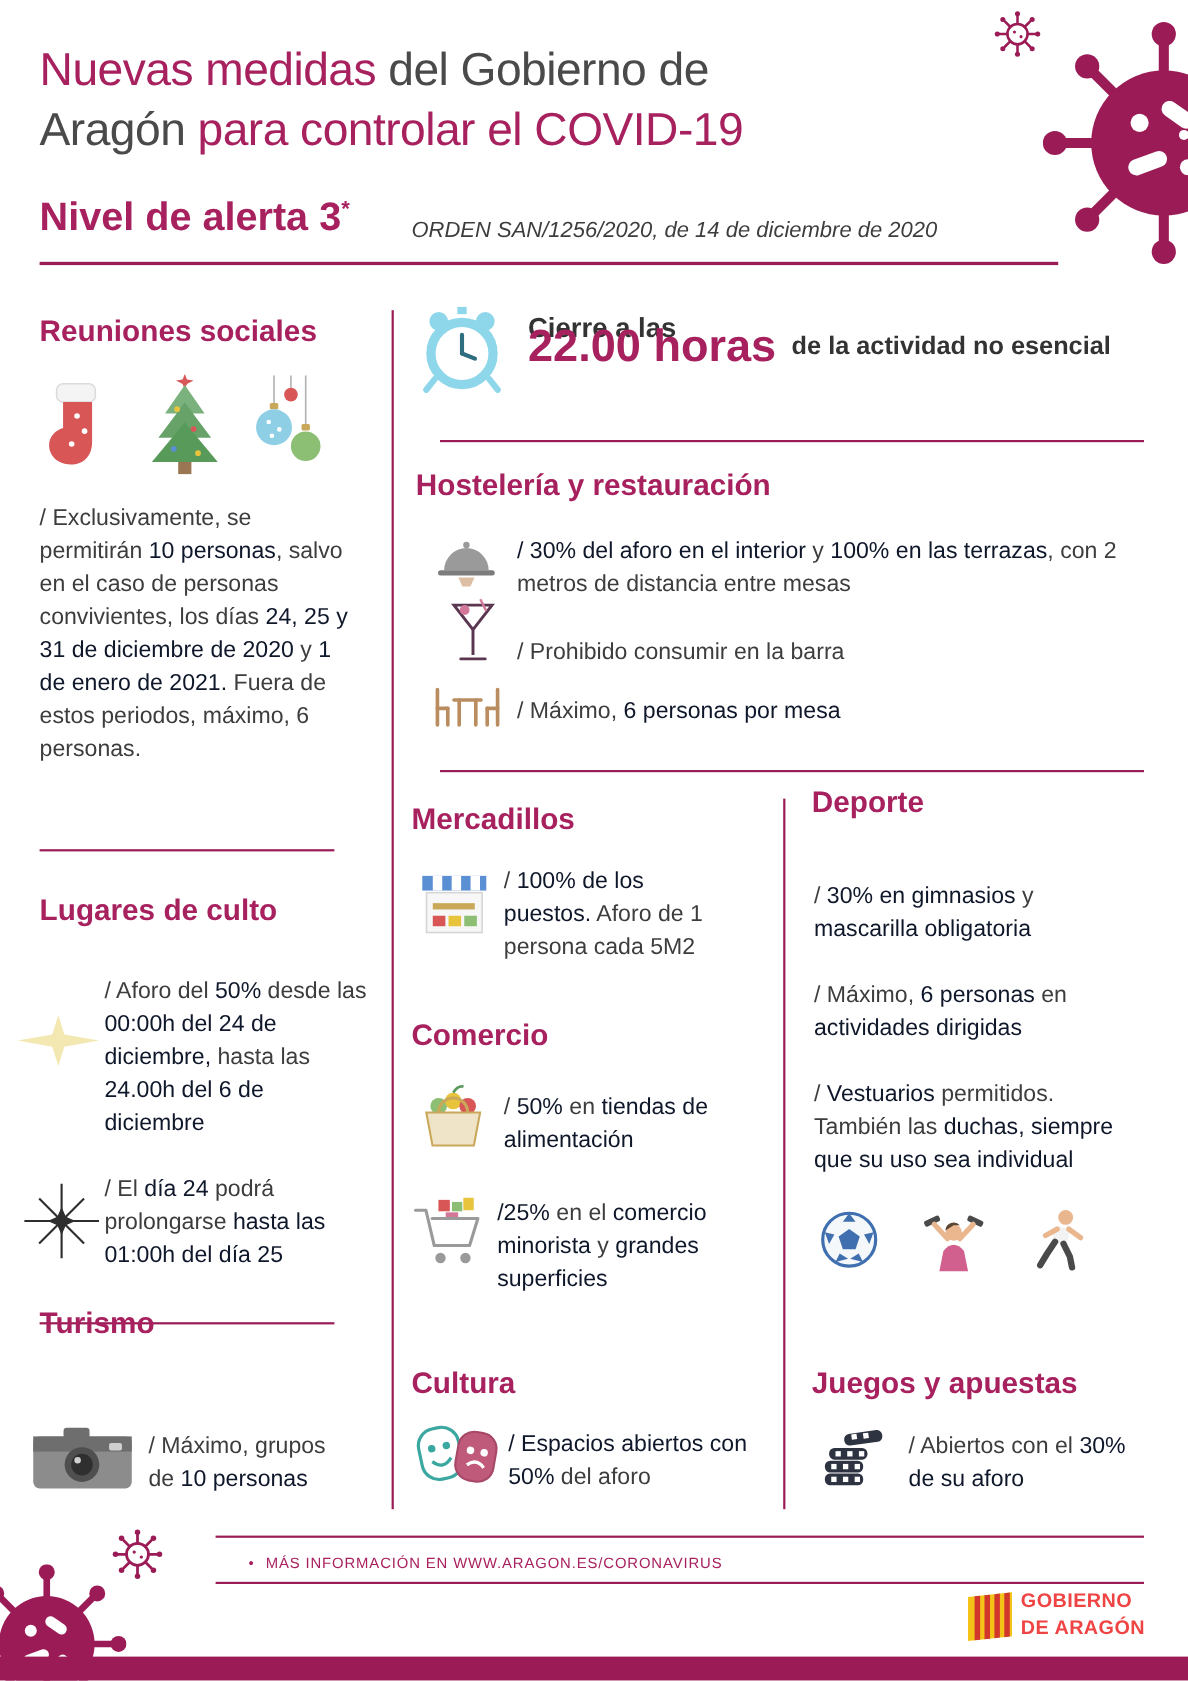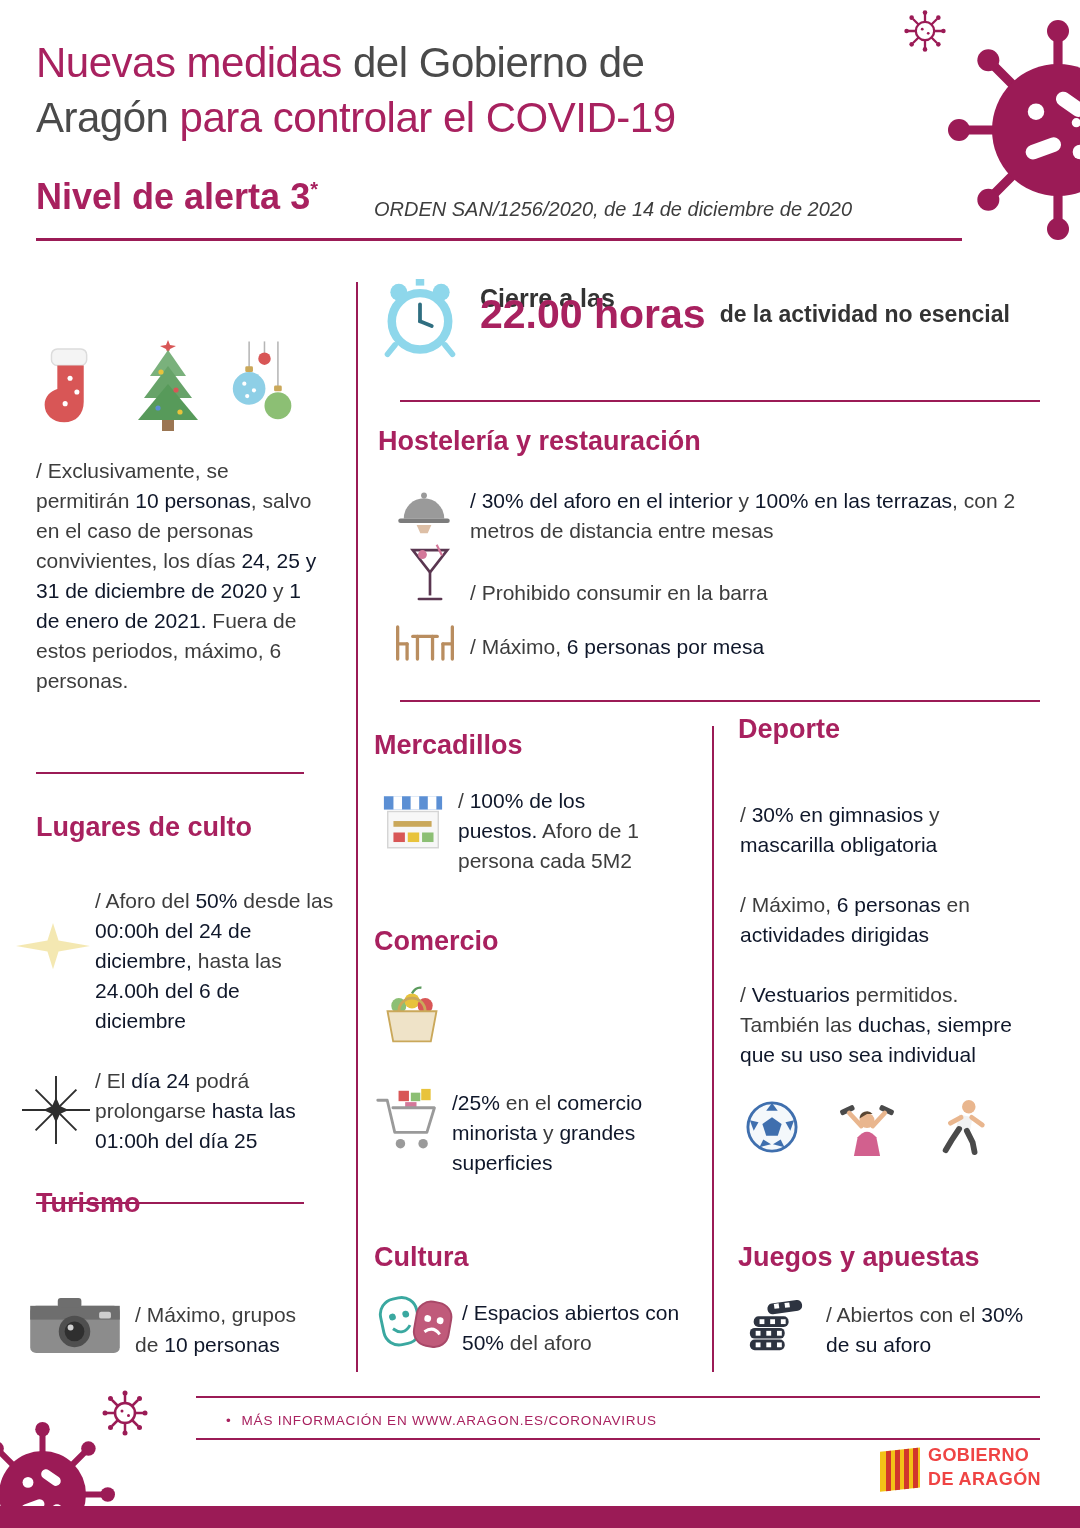--- a/index.html
+++ b/index.html
@@ -103,20 +103,21 @@
     </g>
   </svg>
 
   <div class="abs vr" style="left:356px;top:282px;height:1090px"></div>
   <div class="abs vr" style="left:712px;top:726px;height:646px"></div>
   <div class="abs hr" style="left:400px;top:400px;width:640px"></div>
   <div class="abs hr" style="left:400px;top:700px;width:640px"></div>
   <div class="abs hr" style="left:36px;top:772px;width:268px"></div>
   <div class="abs hr" style="left:36px;top:1202px;width:268px"></div>
 
+  <div class="abs h-sec" style="left:36px;top:286px">Reuniones sociales</div>
 
   <div class="abs deco-row">
     <svg width="72" height="88" viewBox="0 0 70 90">
       <rect x="14" y="4" width="36" height="17" rx="6" fill="#f4f4f4" stroke="#dcdcdc" stroke-width="1.5"></rect>
       <path d="M20 21 L47 21 L47 58 C47 71 39 79 27 79 C15 79 7 71 7 61 C7 53 13 47 20 45 Z" fill="#d85656"></path>
       <circle cx="33" cy="34" r="2.6" fill="#fff"></circle>
         <circle cx="40" cy="48" r="2.6" fill="#fff"></circle>
       <circle cx="28" cy="60" r="2.6" fill="#fff"></circle>
     </svg>
     <svg width="84" height="95" viewBox="0 0 80 95">
@@ -247,20 +248,21 @@
   <div class="abs h-sec" style="left:374px;top:926px">Comercio</div>
 
   <svg class="abs" style="left:380px;top:986px" width="64" height="60" viewBox="0 0 68 62">
     <circle cx="20" cy="20" r="8" fill="#8cbf74"></circle>
     <circle cx="34" cy="15" r="8" fill="#e8c33c"></circle>
     <circle cx="48" cy="20" r="8" fill="#d85656"></circle>
     <path d="M34 7 q4 -7 10 -6" stroke="#5a9a5c" stroke-width="2.5" fill="none"></path>
     <path d="M8 26 h52 l-6 32 h-40 z" fill="#efe3c8" stroke="#caa85a" stroke-width="2"></path>
     <path d="M20 26 a14 14 0 0 1 28 0" fill="none" stroke="#caa85a" stroke-width="3"></path>
   </svg>
+  <div class="abs txt" style="left:458px;top:992px;width:225px"><span>/ </span><span class="b">50%</span><span> en </span><span class="b">tiendas de alimentación</span></div>
 
   <svg class="abs" style="left:374px;top:1086px" width="68" height="70" viewBox="0 0 72 72">
     <rect x="26" y="4" width="11" height="11" fill="#d85656"></rect>
     <rect x="39" y="6" width="10" height="9" fill="#8cbf74"></rect>
     <rect x="50" y="2" width="10" height="12" fill="#e8c33c"></rect>
     <rect x="33" y="16" width="12" height="6" fill="#d4789a"></rect>
     <path d="M4 14 h10 l8 34 h34 l8 -26 h-44" stroke="#9a9a9a" stroke-width="3" fill="none" stroke-linecap="round" stroke-linejoin="round"></path>
     <circle cx="28" cy="60" r="5" fill="#9a9a9a"></circle>
     <circle cx="52" cy="60" r="5" fill="#9a9a9a"></circle>
   </svg>

